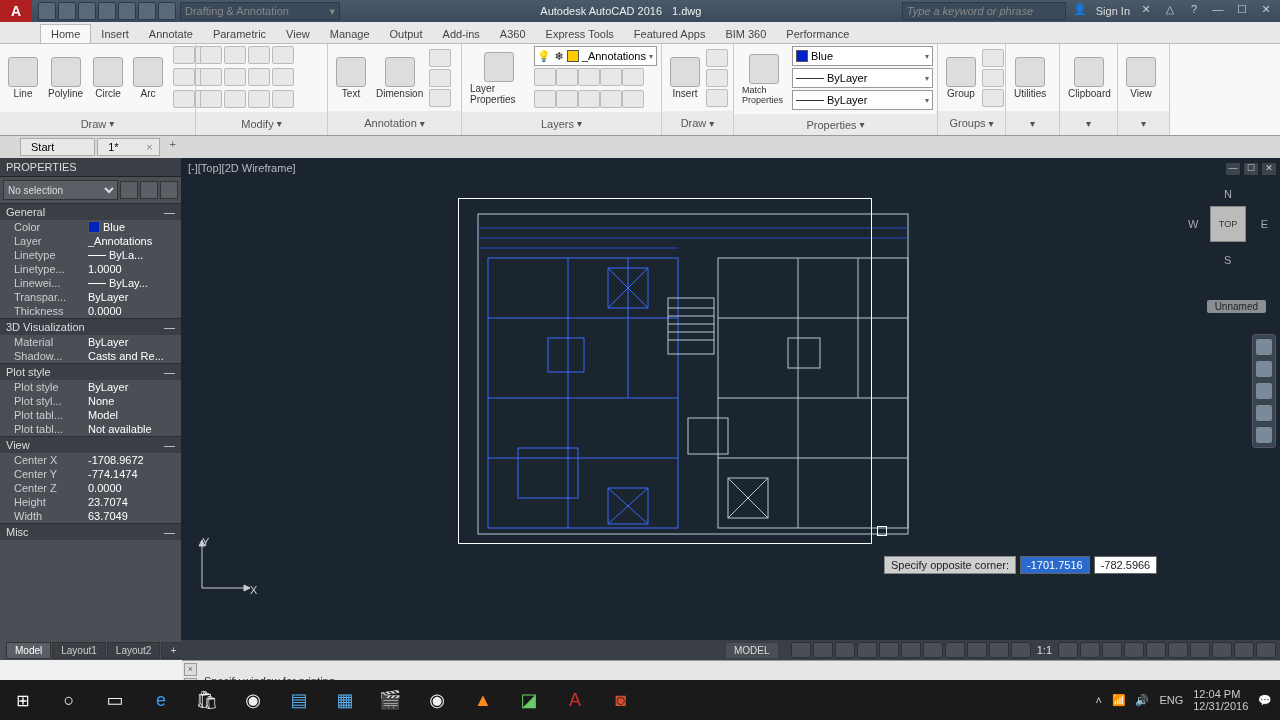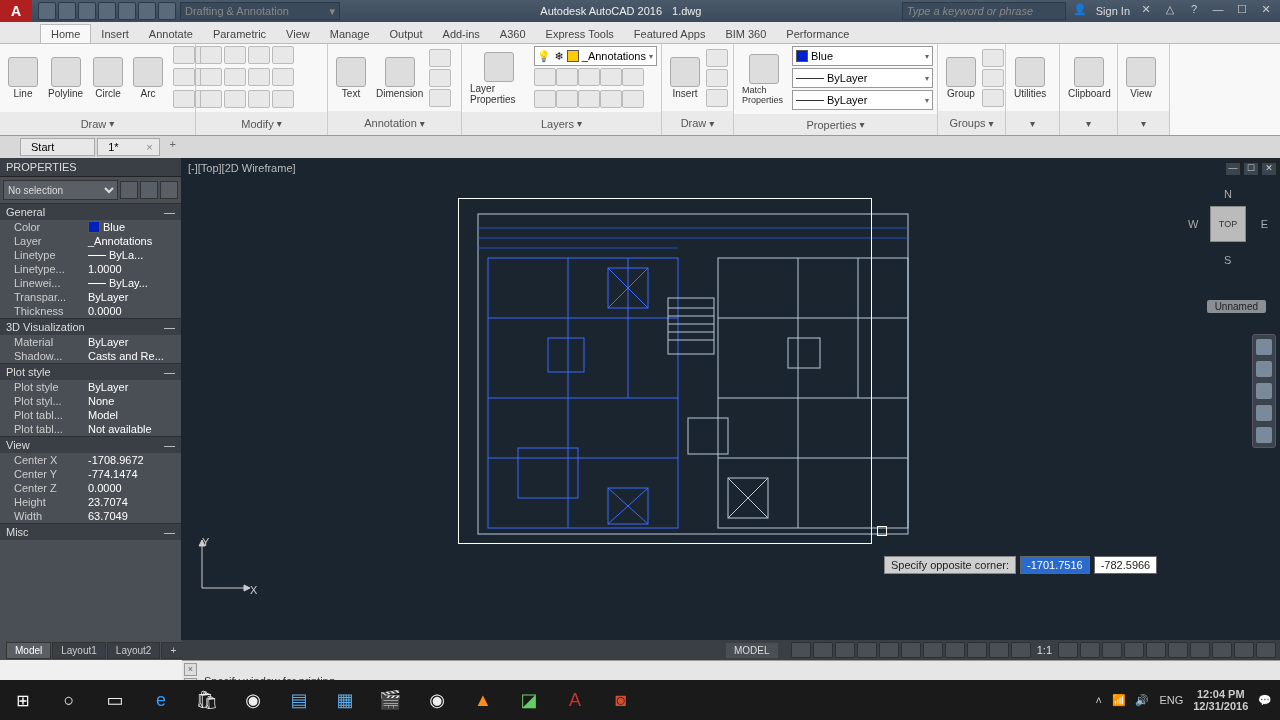--- a/index.html
+++ b/index.html
@@ -72,21 +72,21 @@
 .layout-tabs { position:absolute; left:0; bottom:60px; height:20px; background:#4a4f55; display:flex; align-items:center; width:182px; padding-left:6px; }
 .ltab { padding:2px 8px; font-size:10px; color:#ccc; border:1px solid #333; background:#3a3f45; margin-right:1px; }
 .ltab.active { background:#5a5f65; color:#fff; }
 .status { position:absolute; left:182px; right:0; bottom:60px; height:20px; background:#3a3f45; display:flex; align-items:center; justify-content:flex-end; gap:2px; padding:0 4px; }
 .status .mode { background:#4a4f55; color:#ddd; padding:2px 8px; font-size:10px; margin-right:auto; margin-left:540px; }
 .status .sb { width:20px; height:16px; background:#4a4f55; border:1px solid #2a2f35; border-radius:2px; }
 .taskbar { position:absolute; bottom:0; left:0; right:0; height:40px; background:#1a1a1a; display:flex; align-items:center; }
 .taskbar .tb { width:46px; height:40px; display:flex; align-items:center; justify-content:center; color:#eee; font-size:18px; }
 .taskbar .tb.win { color:#fff; font-size:16px; }
 .taskbar .tray { margin-left:auto; display:flex; align-items:center; gap:10px; padding-right:8px; color:#ccc; font-size:10px; }
-.taskbar .clock { text-align:center; line-height:12px;font-weight:bold; }
+.taskbar .clock { text-align:left; line-height:12px; }
 .floor svg { stroke:#b8c8d8; stroke-width:1; fill:none; }
 .floor .blue { stroke:#3a6aff; }
 .floor .dim { stroke:#2a5aee; stroke-width:0.8; }
 </style>
 </head>
 <body>
 
 <div class="titlebar">
   <div class="app-logo">A</div>
   <div class="qat">

